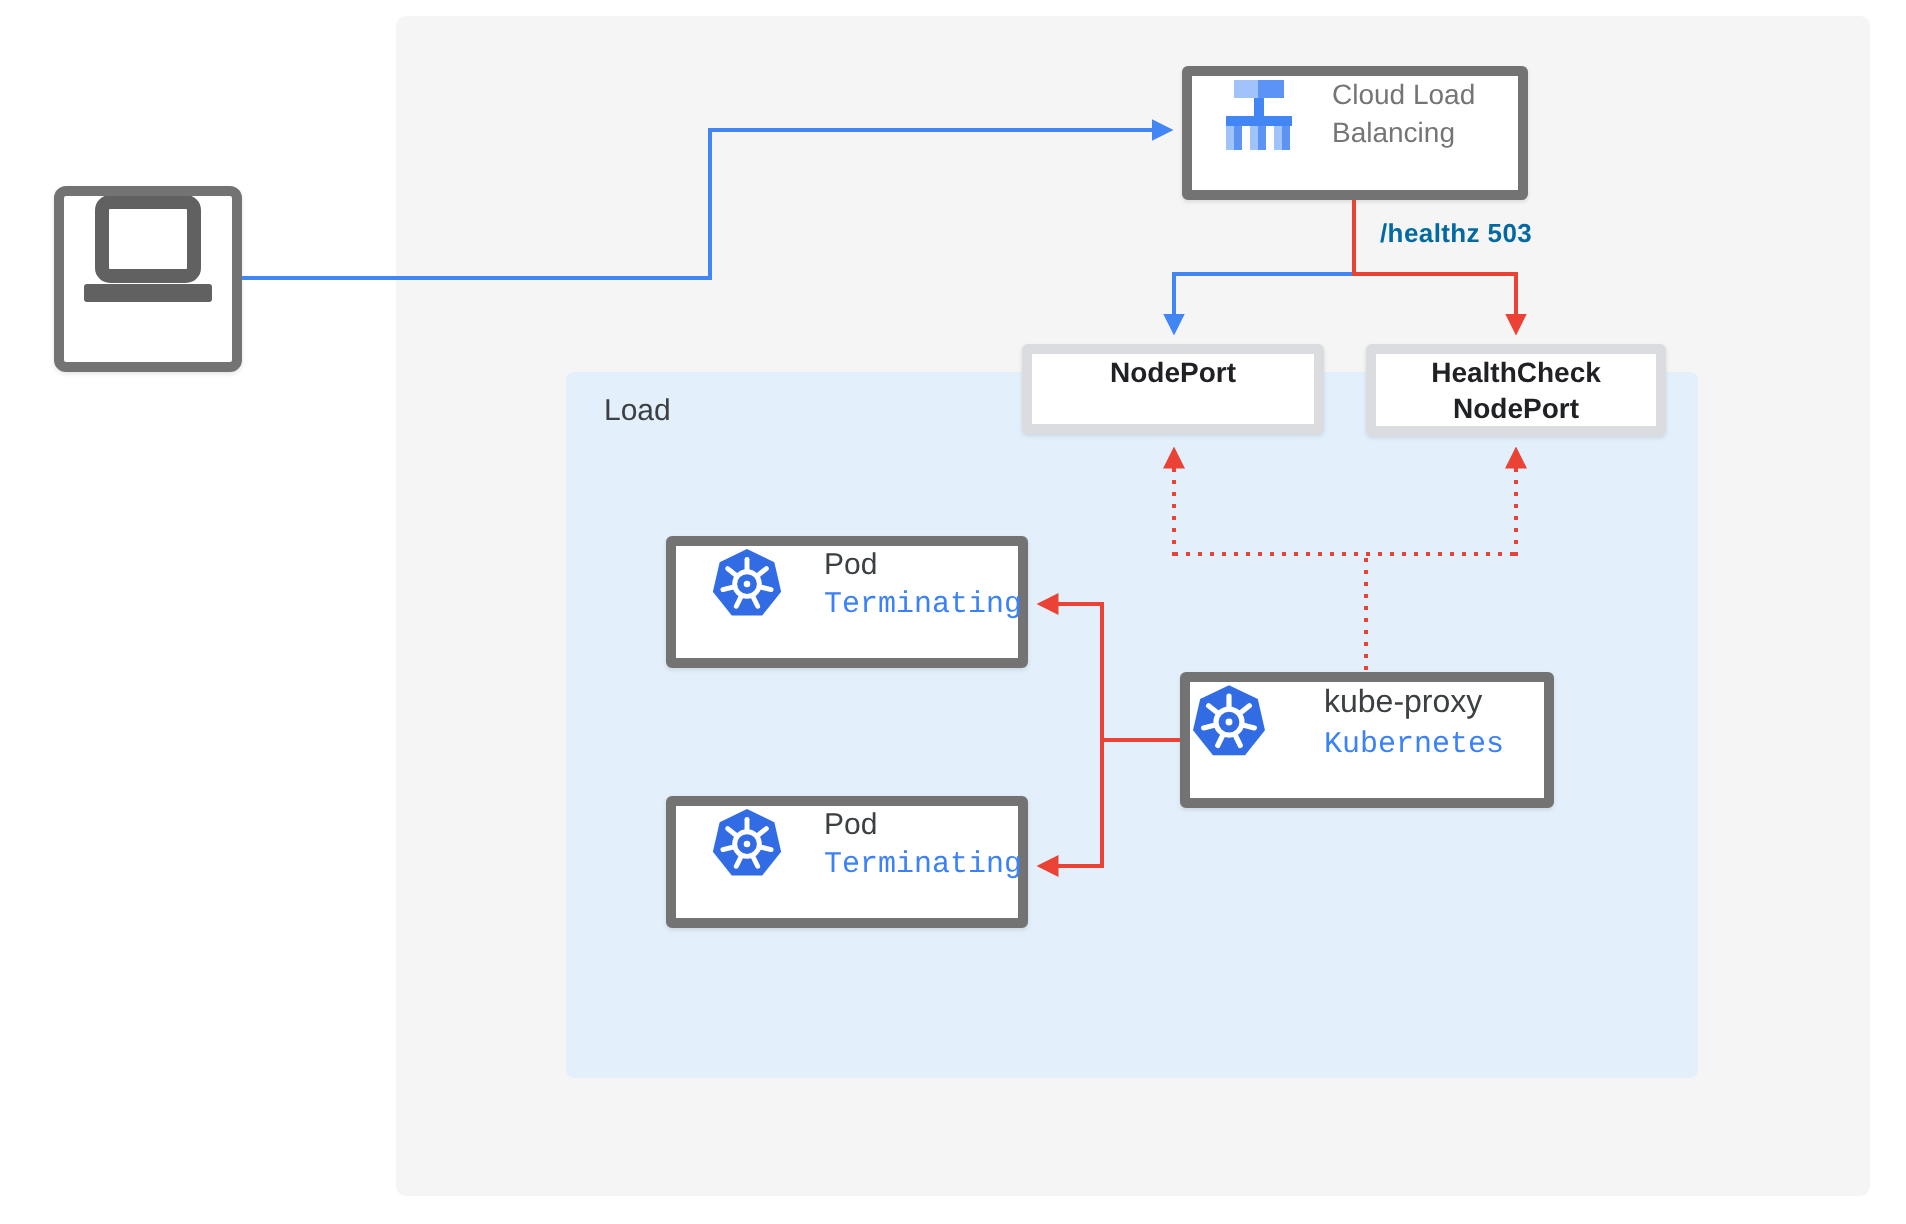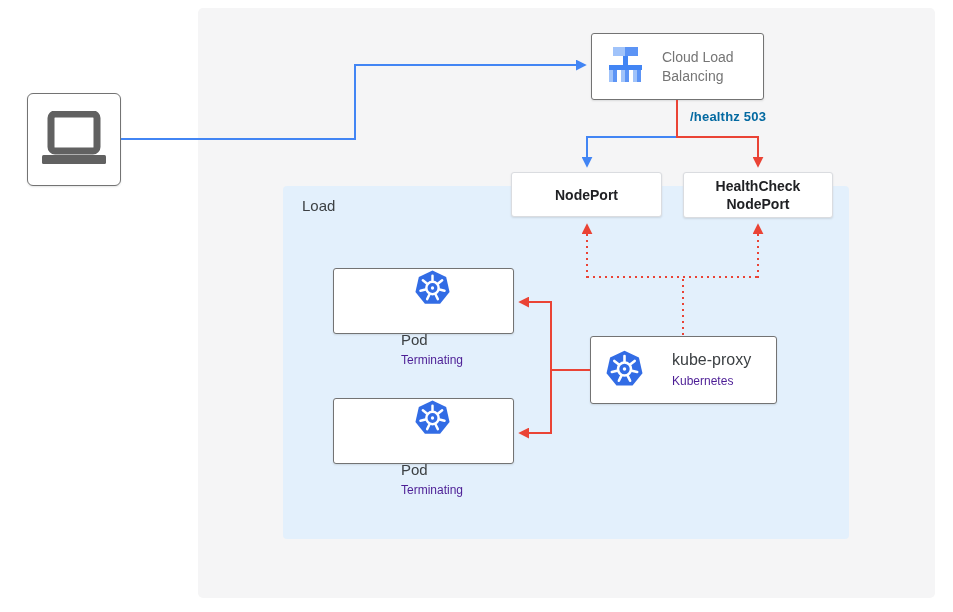--- a/index.html
+++ b/index.html
@@ -9,40 +9,40 @@
   *{margin:0;padding:0;box-sizing:border-box;}
   body{font-family:"Liberation Sans",sans-serif;background:#fff;}
   .page{position:relative;width:953px;height:612px;background:#fff;overflow:hidden;}
 
   .gray-panel{position:absolute;left:198px;top:8px;width:737px;height:590px;
     background:var(--panel-bg);border-radius:5px;}
   .nodes-panel{position:absolute;left:283px;top:186px;width:566px;height:353px;
     background:var(--nodes-bg);border-radius:4px;}
   .nodes-label{position:absolute;left:19px;top:11px;font-size:15px;color:#3C4043;}
 
-  .node-box{position:absolute;background:#fff;border:1px solid #737373;border-radius:3px;
-    box-shadow:0 1px 2px rgba(60,64,67,.14);display:flex;align-items:center;}
+  .node-box{position:absolute;background:#fff;border:5px solid #737373;border-radius:3px;
+    box-shadow:0 1px 2px rgba(60,64,67,.14);display:flex;}
 
   .client-box{left:27px;top:93px;width:94px;height:93px;border-radius:6px;justify-content:center;}
 
   .clb-box{left:591px;top:33px;width:173px;height:67px;padding-left:12px;gap:14px;}
   .clb-text{font-size:14px;line-height:19px;color:#757575;width:86px;}
 
   .port-box{font-weight:bold;font-size:14px;color:#202124;justify-content:center;
     text-align:center;line-height:18px;border-color:#DADCE0;}
   .nodeport-box{left:511px;top:172px;width:151px;height:45px;}
   .healthcheck-box{left:683px;top:172px;width:150px;height:46px;padding:0 6px;}
 
-  .pod-box{width:181px;height:66px;padding-left:17px;gap:20px;flex-direction:column;}
+  .pod-box{width:181px;height:66px;padding-left:17px;gap:20px;}
   .pod1-box{left:333px;top:268px;}
   .pod2-box{left:333px;top:398px;}
-  .kubeproxy-box{left:590px;top:336px;width:187px;height:68px;padding-left:14px;gap:28px;}
+  .kubeproxy-box{left:590px;top:336px;width:187px;height:68px;gap:28px;}
 
   .box-title{font-size:15px;line-height:20px;color:#3C4043;}
-  .box-subtitle{font-size:12px;line-height:20px;color:#4c1d95;}
+  .box-subtitle{font-size:15px;line-height:20px;color:#3b82f6;font-family:Liberation Mono, monospace;}
   .kubeproxy-box .box-title{font-size:16px;line-height:22px;}
 
   .healthz-label{position:absolute;left:690px;top:109px;font-size:13px;font-weight:bold;
     color:#0369a1;letter-spacing:.2px;}
 
   .lines{position:absolute;left:0;top:0;width:953px;height:612px;pointer-events:none;}
   .line{fill:none;stroke-width:2px;}
   .line-blue{stroke:var(--blue);}
   .line-red{stroke:var(--red);}
   .line-dotted{stroke-dasharray:2 4;}

